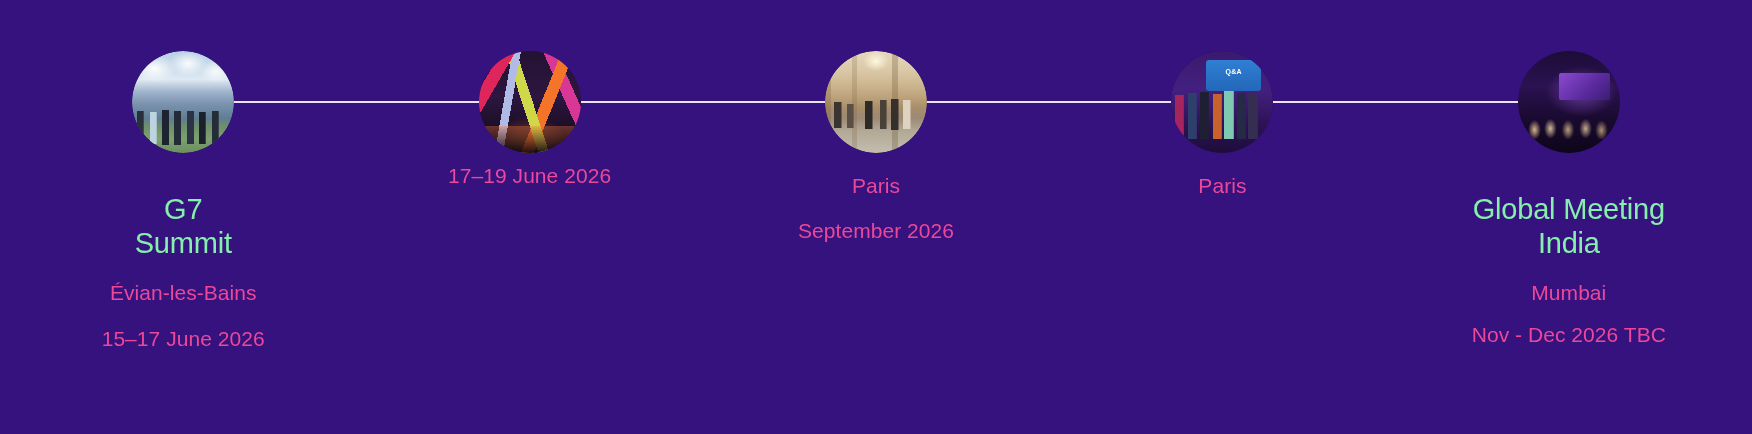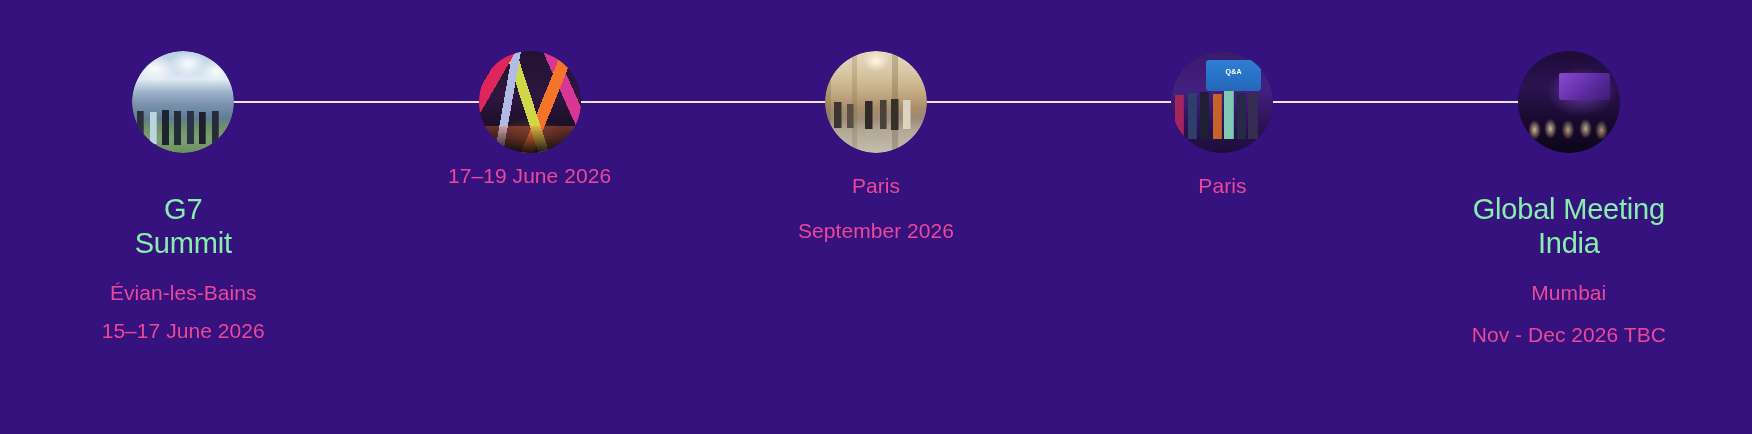--- a/index.html
+++ b/index.html
@@ -267,21 +267,21 @@
 
   <div class="items">
 
     <div class="item">
       <div class="thumb">
         <div class="art art-g7"></div>
       </div>
       <div class="title">G7
 Summit</div>
       <div class="meta">Évian-les-Bains</div>
-      <div class="meta" style="margin-top:8px">15–17 June 2026</div>
+      <div class="meta" style="margin-top:16px">15–17 June 2026</div>
     </div>
 
     <div class="item">
       <div class="thumb">
         <div class="art art-viva"></div>
       </div>
       <div class="meta" style="margin-top:8px">17–19 June 2026</div>
     </div>
 
     <div class="item">

